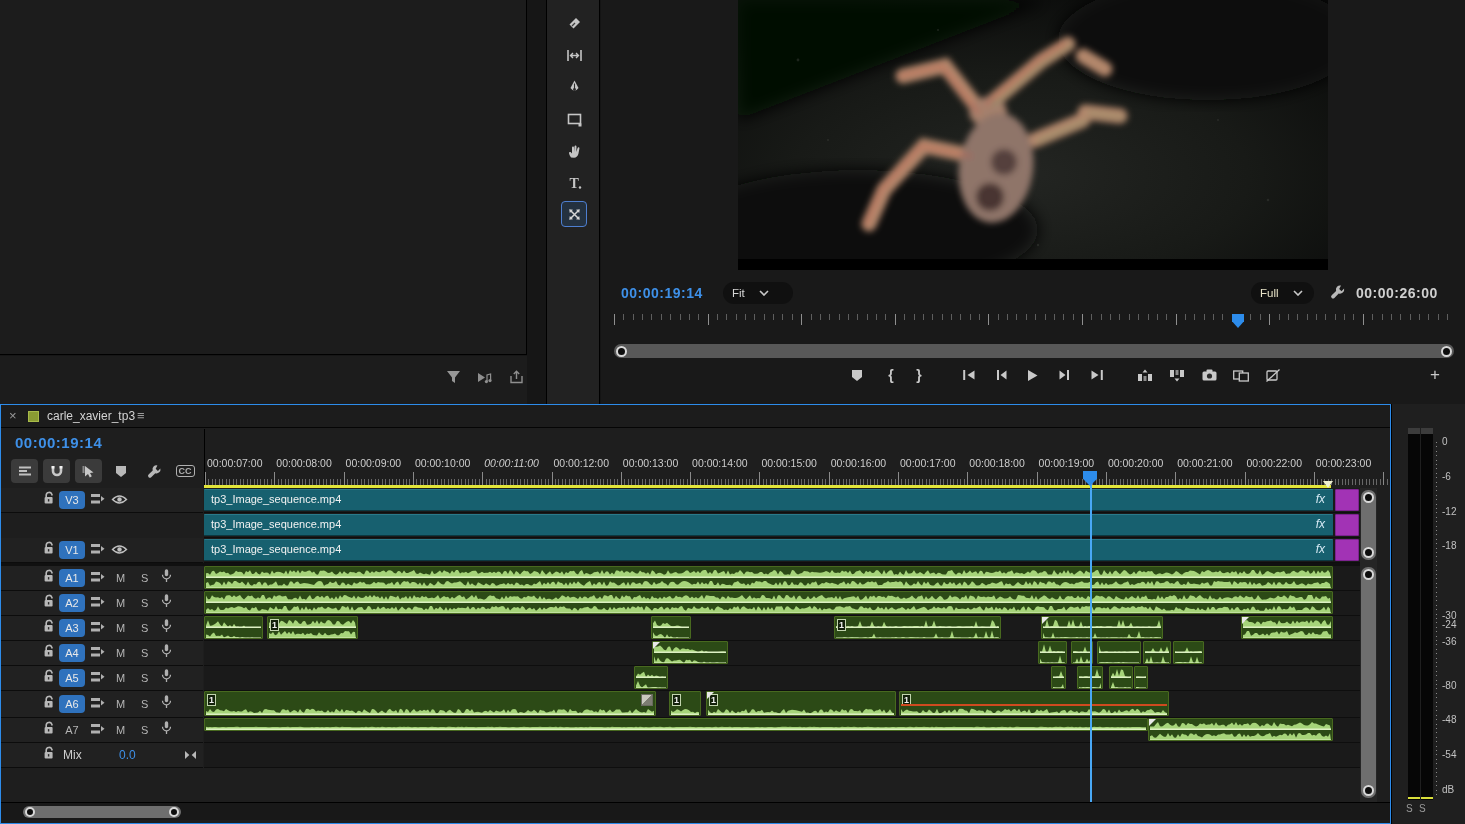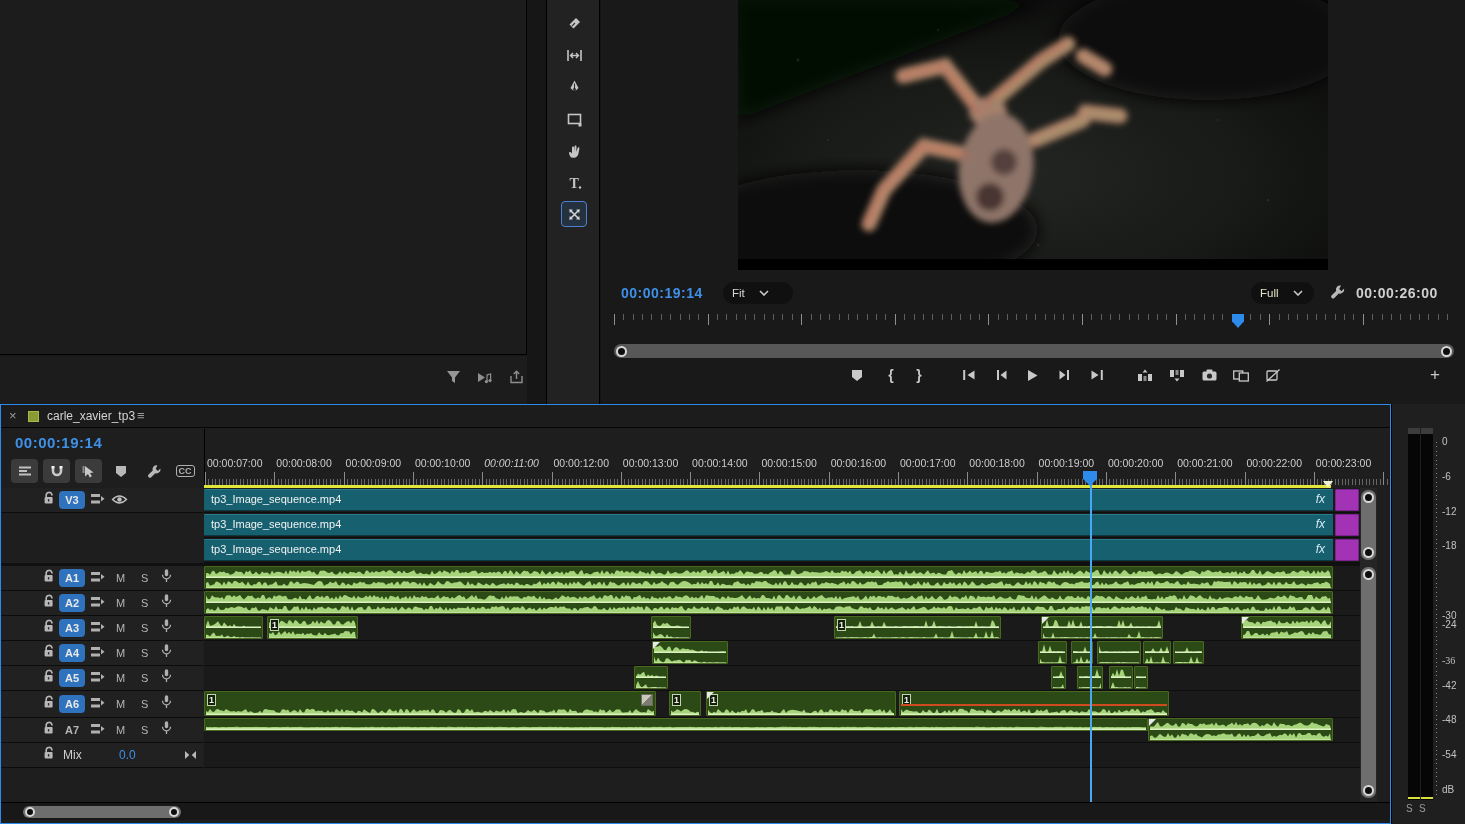--- a/index.html
+++ b/index.html
@@ -63,21 +63,21 @@
                       repeating-linear-gradient(90deg,#676767 0 1px,transparent 1px 3.465px);
      background-size:100% 13px,100% 6px;background-position:bottom,bottom;background-repeat:no-repeat;}
   #workarea-bar{position:absolute;left:203px;top:80px;width:1127px;height:3px;background:#e3e63a;}
   #workarea-end{position:absolute;left:1322px;top:76px;width:0;height:0;
      border-left:5px solid transparent;border-right:5px solid transparent;border-top:7px solid #f0f0d0;}
   #tl-tracks{position:absolute;left:0;top:0;width:100%;height:100%;}
   .trk-hdr{position:absolute;left:0;width:202px;background:#212121;border-bottom:1px solid #0c0c0c;}
   .trk-lane{position:absolute;left:203px;width:1156px;background:#1a1a1a;border-bottom:1px solid #0e0e0e;}
   .h-lock{position:absolute;left:41px;top:50%;transform:translateY(-50%);}
   .tbadge{position:absolute;left:58px;top:50%;transform:translateY(-50%);width:26px;height:18px;border-radius:4px;
-          font-size:11px;font-weight:bold;color:#e8e8e8;display:flex;align-items:center;justify-content:center;}
+          font-size:11px;font-weight:normal;color:#e8e8e8;display:flex;align-items:center;justify-content:center;}
   .tbadge.on{background:#2f72bd;}
   .tbadge.off{color:#b5b5b5;text-align:center;}
   .h-sync{position:absolute;left:89px;top:50%;transform:translateY(-50%);}
   .h-eye{position:absolute;left:110px;top:50%;transform:translateY(-50%);}
   .h-ms{position:absolute;top:50%;transform:translateY(-50%);font-size:11px;color:#b5b5b5;}
   .h-mic{position:absolute;left:160px;top:50%;transform:translateY(-50%);}
   .mixlab{position:absolute;left:62px;top:50%;transform:translateY(-50%);font-size:12px;color:#cfcfcf;}
   .mixval{position:absolute;left:118px;top:50%;transform:translateY(-50%);font-size:12px;color:#3e90e8;}
   .mixnav{position:absolute;left:183px;top:50%;transform:translateY(-50%);}
   .clip{position:absolute;border-radius:1px;}
@@ -447,20 +447,37 @@
           </div>
           <div class="clip clip-pink" style="left: 1131px; width: 24px; top: 1px; height: 22px;"></div>
         </div>
         <div class="trk-lane" style="top: 108px; height: 25px;">
           <div class="clip clip-video" style="left: 0px; width: 1129px; top: 1px; height: 22px;">
             <span class="clip-name">tp3_Image_sequence.mp4</span>
             <span class="clip-fx">fx</span>
           </div>
           <div class="clip clip-pink" style="left: 1131px; width: 24px; top: 1px; height: 22px;"></div>
         </div>
+        <div class="trk-hdr" style="top: 133px; height: 25px;">
+          <span class="h-lock"><svg width="13" height="15">
+              <path d="M4.2 6.5 V4.6 A2.9 2.9 0 0 1 9.8 3.8 L10.2 5" fill="none" stroke="#b8b8b8" stroke-width="1.6"></path>
+              <rect x="2.6" y="6.5" width="8" height="6.6" rx="1" fill="#b8b8b8"></rect>
+              <rect x="5.9" y="8.6" width="1.4" height="2.4" fill="#2a2a2a"></rect>
+            </svg></span>
+          <span class="tbadge on">V1</span>
+          <span class="h-sync"><svg width="15" height="12">
+              <rect x="1" y="1" width="9" height="3" fill="#b0b0b0"></rect>
+              <rect x="1" y="7.5" width="9" height="3" fill="#b0b0b0"></rect>
+              <path d="M11 3 L14.5 5.8 L11 8.6 Z" fill="#b0b0b0"></path>
+            </svg></span>
+          <span class="h-eye"><svg width="17" height="11">
+              <path d="M1.5 5.5 Q8.5 -1.5 15.5 5.5 Q8.5 12.5 1.5 5.5 Z" fill="none" stroke="#c0c0c0" stroke-width="1.4"></path>
+              <circle cx="8.5" cy="5.5" r="2.2" fill="#c0c0c0"></circle>
+            </svg></span>
+        </div>
         <div class="trk-lane" style="top: 133px; height: 25px;">
           <div class="clip clip-video" style="left: 0px; width: 1129px; top: 1px; height: 22px;">
             <span class="clip-name">tp3_Image_sequence.mp4</span>
             <span class="clip-fx">fx</span>
           </div>
           <div class="clip clip-pink" style="left: 1131px; width: 24px; top: 1px; height: 22px;"></div>
         </div>
         <div class="trk-hdr" style="top: 161px; height: 25px;">
           <span class="h-lock"><svg width="13" height="15">
               <path d="M4.2 6.5 V4.6 A2.9 2.9 0 0 1 9.8 3.8 L10.2 5" fill="none" stroke="#b8b8b8" stroke-width="1.6"></path>
@@ -995,22 +1012,22 @@
         <div class="yline"></div>
       </div>
     <div id="mticks"></div>
     <div id="mlabels">
         <span class="mlab" style="top: 32px;">0</span>
         <span class="mlab" style="top: 66.8px;">-6</span>
         <span class="mlab" style="top: 101.6px;">-12</span>
         <span class="mlab" style="top: 136.4px;">-18</span>
         <span class="mlab" style="top: 171.2px; margin-top: 44px;">-24</span>
         <span class="mlab" style="top: 206px;">-30</span>
-        <span class="mlab" style="top: 251px; font-family: Liberation Serif, serif;">-36</span>
-        <span class="mlab" style="top: 275.6px;">-42</span>
+        <span class="mlab" style="top: 232px;">-36</span>
+        <span class="mlab" style="top: 275.6px;">-80</span>
         <span class="mlab" style="top: 310.4px;">-48</span>
         <span class="mlab" style="top: 345.2px;">-54</span>
         <span class="mlab" style="top: 380px;">dB</span>
       </div>
     <div id="msolos">
         <span class="msolo" style="left: 14px;">S</span>
         <span class="msolo" style="left: 27px;">S</span>
       </div>
   </div>
 </div>

